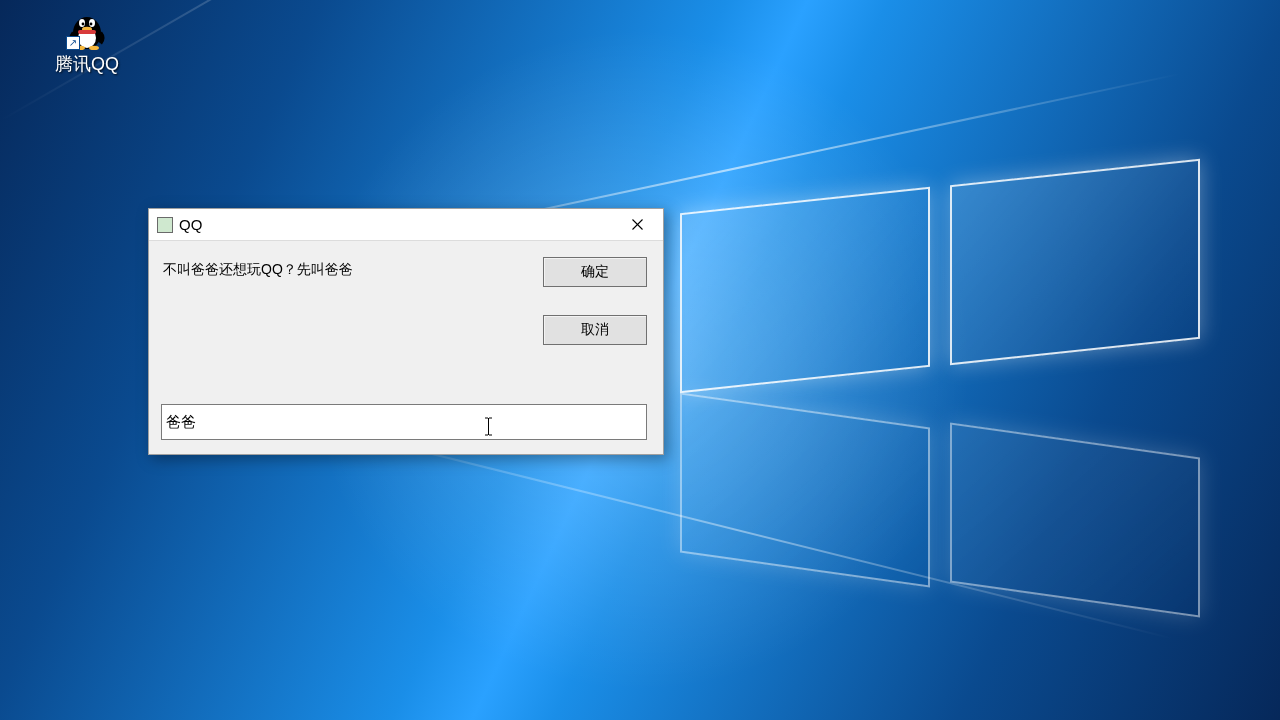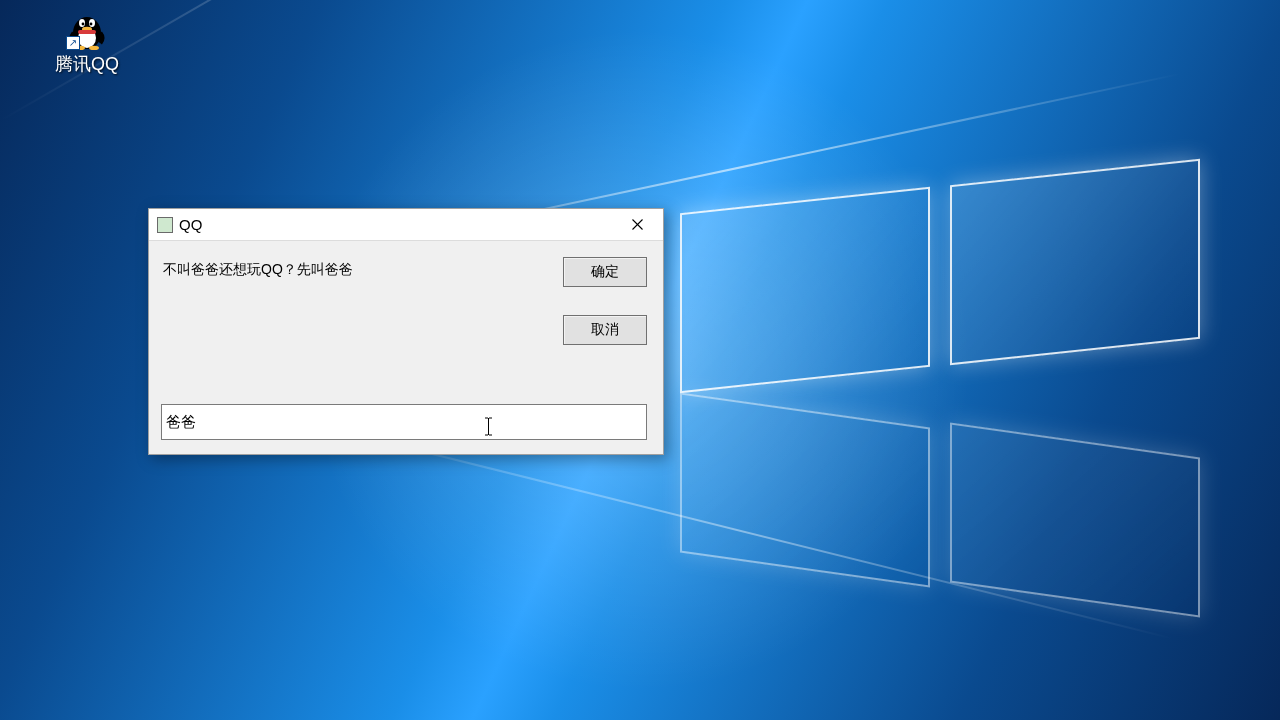--- a/index.html
+++ b/index.html
@@ -140,21 +140,21 @@
     .prompt-text {
       position: absolute;
       left: 14px;
       top: 20px;
       font-size: 14px;
       color: #000;
     }
     .dlg-btn {
       position: absolute;
       right: 16px;
-      width: 84px;
+      width: 104px;
       height: 30px;
       background: #e1e1e1;
       border: 1px solid #707070;
       box-shadow: 1px 1px 0 rgba(255,255,255,0.6) inset;
       font-size: 14px;
       cursor: pointer;
       font-family: inherit;
     }
     .btn-ok     { top: 16px; }
     .btn-cancel { top: 74px; }

